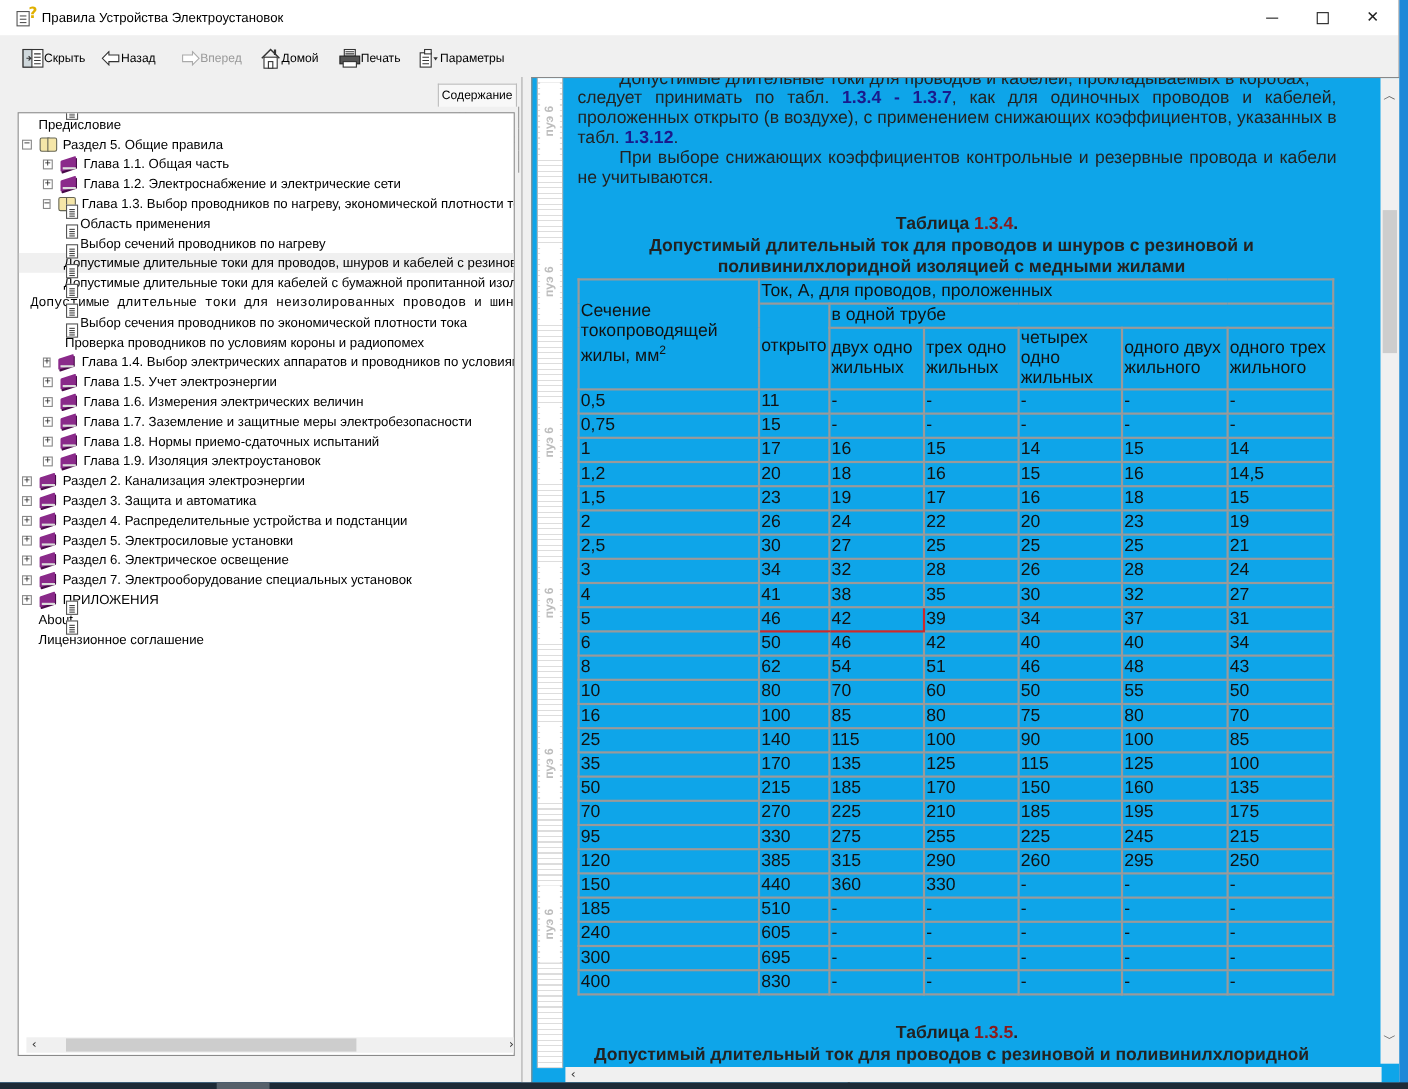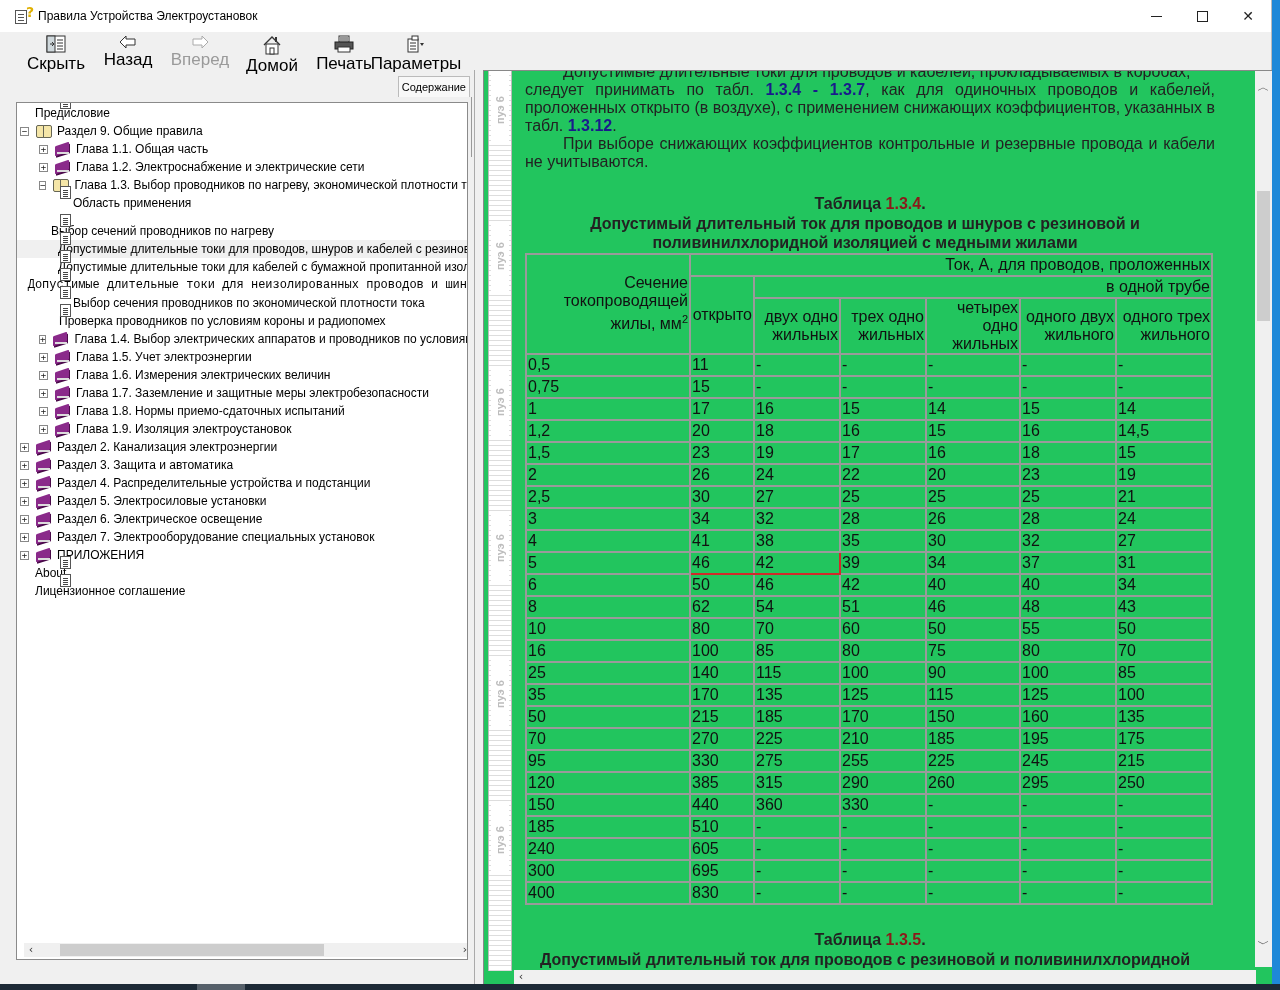--- a/index.html
+++ b/index.html
@@ -10,21 +10,21 @@
   .app-icon .doc { position: absolute; left: 1px; top: 3px; width: 12px; height: 14px; border: 1px solid #555; background: #fff; }
   .app-icon .doc:before { content: ""; position: absolute; left: 2px; top: 3px; width: 6px; height: 1px; background: #555; box-shadow: 0 3px 0 #555, 0 6px 0 #555; }
   .app-icon .q { position: absolute; right: -2px; top: -3px; color: #e0b000; font-weight: bold; font-size: 14px; font-family: "DejaVu Sans", sans-serif; }
   .title-text { font-size: 12px; color: #000; }
   .win-controls { position: absolute; right: 0; top: 0; height: 32px; display: flex; }
   .win-btn { width: 46px; height: 32px; display: flex; align-items: center; justify-content: center; font-size: 14px; color: #222; font-family: "DejaVu Sans", sans-serif; }
   .win-btn .minline { width: 11px; height: 1px; background: #222; }
   .win-btn .maxbox { width: 11px; height: 11px; border: 1px solid #222; }
 
   .toolbar { height: 38px; display: flex; align-items: flex-start; padding-left: 20px; background: #f0f0f0; }
-  .tb-btn { width: 72px; height: 38px; display: flex; flex-direction: column; align-items: center; justify-content: flex-start; padding-top: 3px; font-size: 17px; color: #000; }
+  .tb-btn { width: 72px; height: 38px; display: flex; align-items: center; justify-content: flex-start; padding-top: 3px; font-size: 11px; color: #000; }
   .tb-btn .ico { height: 20px; display: flex; align-items: center; justify-content: center; font-size: 17px; font-family: "DejaVu Sans", sans-serif; color: #222; }
   .tb-btn.disabled, .tb-btn.disabled .ico { color: #9a9a9a; }
   .tb-btn .lbl { margin-top: 1px; }
 
   .left-pane { position: absolute; left: 10px; top: 76px; width: 462px; height: 906px; }
   .tabs { display: flex; height: 24px; align-items: flex-end; padding-left: 3px; flex-direction: column; }
   .tab { font-size: 11px; padding: 3px 3px 3px 3px; border-right: 1px solid #999; color: #000; height: 20px; line-height: 14px; }
   .tab.active { background: #f8f8f8; border: 1px solid #bbb; border-bottom: none; height: 22px; margin-right: 2px; }
   .tree-frame { position: absolute; left: 6px; top: 26px; width: 452px; height: 858px; border: 1px solid #8a8a8a; background: #fff; overflow: hidden; }
   .tree { position: relative; padding-top: 1px; }
@@ -40,33 +40,33 @@
   .ic.book:after { content: ""; position: absolute; left: 3px; top: 10px; width: 12px; height: 2px; background: #ddd; }
   .ic.openbook { width: 18px; height: 14px; }
   .ic.openbook:before { content: ""; position: absolute; left: 1px; top: 1px; width: 7px; height: 11px; border: 1px solid #665; background: #f5e6a8; border-radius: 2px 0 0 2px; }
   .ic.openbook:after { content: ""; position: absolute; left: 8px; top: 1px; width: 7px; height: 11px; border: 1px solid #665; background: #f5e6a8; border-radius: 0 2px 2px 0; }
   .hscroll-left { position: absolute; left: 7px; bottom: 2px; width: 450px; height: 14px; background: #f0f0f0; }
   .hscroll-left .arrow { position: absolute; top: 0; width: 14px; height: 14px; font-size: 11px; line-height: 14px; text-align: center; color: #333; font-family: "DejaVu Sans", sans-serif; }
   .hscroll-left .thumb { position: absolute; left: 36px; top: 1px; width: 264px; height: 12px; background: #cdcdcd; }
 
   .splitter { position: absolute; left: 474px; top: 70px; width: 8px; height: 914px; background: #f0f0f0; border-left: 1px solid #aaa; }
 
-  .content-frame { position: absolute; left: 483px; top: 70px; width: 789px; height: 914px; border-top: 1px solid #888; border-left: 1px solid #888; background: #22c55e; overflow: hidden; }
+  .content-frame { position: absolute; left: 483px; top: 70px; width: 789px; height: 914px; border-top: 1px solid #888; border-left: 1px solid #888; background: #0ea5e9; overflow: hidden; }
   .border-strip { position: absolute; left: 4px; top: 0; width: 24px; height: 900px; border-left: 1px solid #bbb; border-right: 1px solid #bbb; background: repeating-linear-gradient(to bottom, #fff 0px, #fff 4px, #ddd 4px, #ddd 5px); }
   .border-strip .wm { position: absolute; left: 2px; width: 18px; color: #bdbdbd; font-size: 11px; font-weight: bold; writing-mode: vertical-rl; transform: rotate(180deg); background: #fff; text-align: center; line-height: 18px; }
   .page { position: absolute; left: 41px; top: -8px; width: 690px; font-size: 16px; color: #222; line-height: 18px; }
   .page p { text-align: justify; }
   .page .indent { text-indent: 38px; }
   .link { color: #1a1a8c; font-weight: bold; }
   .table-caption { text-align: center; font-weight: bold; font-size: 16px; margin-top: 22px; }
   .table-caption .num { color: #8b1a1a; }
   .table-title { text-align: center; font-weight: bold; font-size: 16px; line-height: 19px; margin-top: 1px; margin-bottom: 1px; padding-right: 10px; }
   table.data { border-collapse: collapse; width: 688px; border: 2px solid #9a9a9a; font-size: 16px; }
   table.data td { border: 2px solid #9a9a9a; padding: 0 1px; vertical-align: middle; height: 22px; line-height: 18px; color: #111; }
-  table.data thead td { line-height: 18px; vertical-align: middle; text-align: right; }
+  table.data thead td { line-height: 18px; vertical-align: middle; }
   .vscroll { position: absolute; right: 0; top: 0; width: 17px; height: 896px; background: #f0f0f0; }
   .vscroll .up, .vscroll .down { position: absolute; left: 0; width: 17px; height: 17px; text-align: center; font-size: 12px; line-height: 17px; color: #555; font-family: "DejaVu Sans", sans-serif; }
   .vscroll .up { top: 8px; }
   .vscroll .down { bottom: 14px; }
   .vscroll .thumb { position: absolute; left: 2px; top: 120px; width: 13px; height: 130px; background: #cdcdcd; }
   .hscroll-right { position: absolute; left: 30px; bottom: 0; width: 742px; height: 14px; background: #f0f0f0; }
   .hscroll-right .arrow { position: absolute; top: 0; width: 14px; height: 14px; font-size: 11px; line-height: 14px; text-align: center; color: #333; font-family: "DejaVu Sans", sans-serif; }
   .taskbar { position: absolute; left: 0; top: 984px; width: 1280px; height: 6px; background: #1d2a36; }
   .taskbar .tb-item { position: absolute; left: 197px; top: 0; width: 48px; height: 6px; background: #56606a; }
 </style>
@@ -167,21 +167,21 @@
     <div class="tree-frame">
       <div class="tree" id="tree">
           <div class="node" style="padding-left: 3px;">
             <span class="exp-spacer"></span>
             <span class="ic page"></span>
             <span>Предисловие</span>
           </div>
           <div class="node" style="padding-left: 3px;">
             <span class="expander">−</span>
             <span class="ic openbook"></span>
-            <span>Раздел 9. Общие правила</span>
+            <span>Раздел 5. Общие правила</span>
           </div>
           <div class="node" style="padding-left: 22px;">
             <span class="expander">+</span>
             <span class="ic book"></span>
             <span>Глава 1.1. Общая часть</span>
           </div>
           <div class="node" style="padding-left: 22px;">
             <span class="expander">+</span>
             <span class="ic book"></span>
             <span>Глава 1.2. Электроснабжение и электрические сети</span>
@@ -189,21 +189,21 @@
           <div class="node" style="padding-left: 22px;">
             <span class="expander">−</span>
             <span class="ic openbook"></span>
             <span>Глава 1.3. Выбор проводников по нагреву, экономической плотности тока и по условиям короны</span>
           </div>
           <div class="node" style="padding-left: 41px;">
             <span class="exp-spacer"></span>
             <span class="ic page"></span>
             <span>Область применения</span>
           </div>
-          <div class="node" style="padding-left: 19px; margin-top: 10px;">
+          <div class="node" style="padding-left: 41px;">
             <span class="exp-spacer"></span>
             <span class="ic page"></span>
             <span>Выбор сечений проводников по нагреву</span>
           </div>
           <div class="node selected" style="padding-left: 41px;">
             <span class="exp-spacer"></span>
             <span class="ic page"></span>
             <span>Допустимые длительные токи для проводов, шнуров и кабелей с резиновой или пластмассовой изоляцией</span>
           </div>
           <div class="node" style="padding-left: 41px;">

